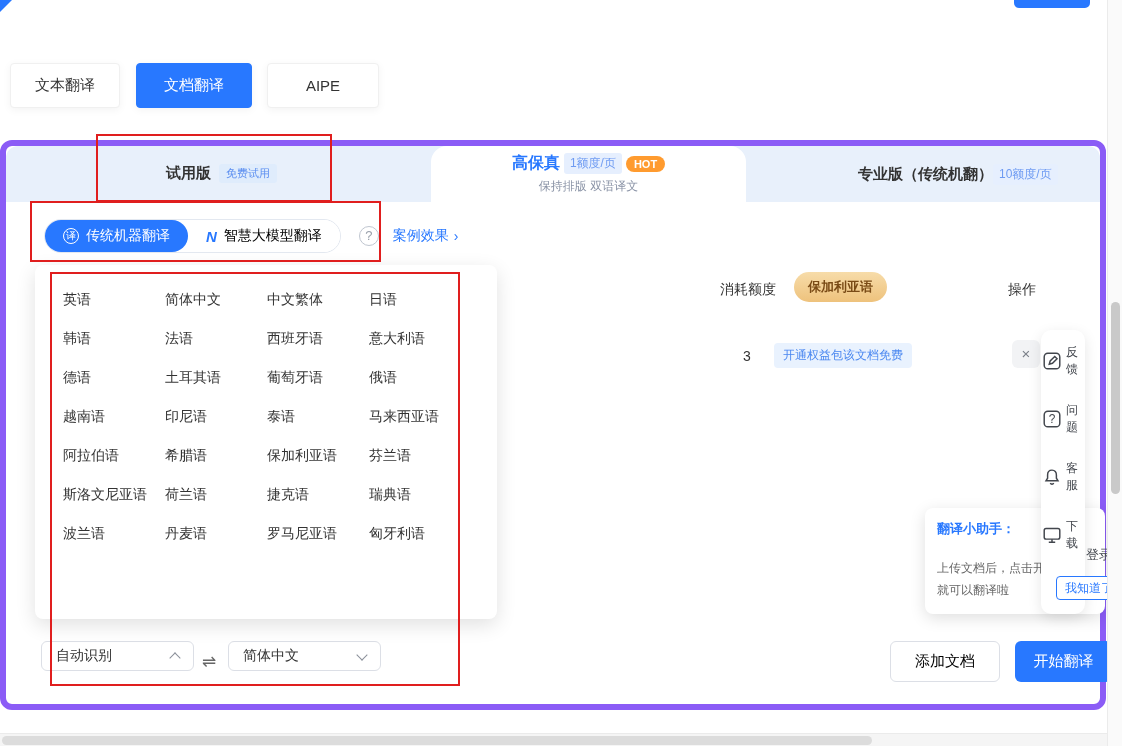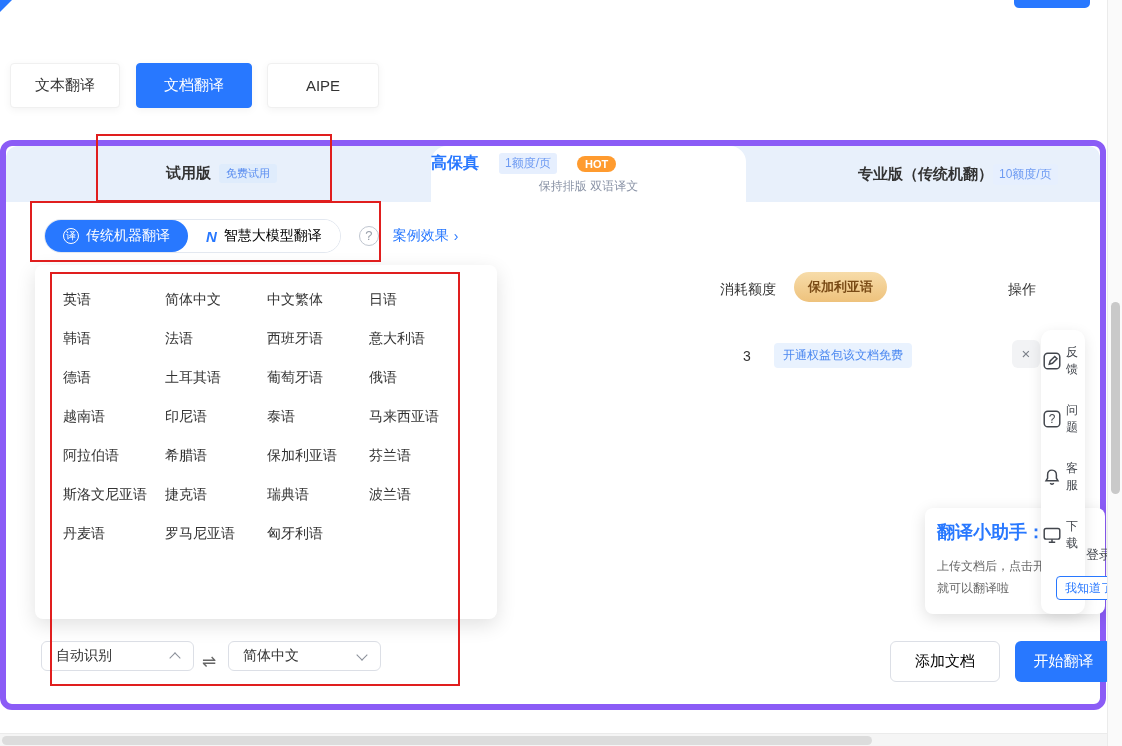--- a/index.html
+++ b/index.html
@@ -22,21 +22,21 @@
   
   .panel{position:absolute;left:0;top:140px;width:1106px;height:570px;background:#fff;
          border:6px solid #8b5cf6;border-radius:12px}
   .band{position:absolute;left:0;top:0;width:100%;height:56px;background:#e8f0fb;border-radius:12px 12px 0 0}
   .trial{position:absolute;left:160px;top:18px;display:flex;align-items:center;gap:8px;cursor:pointer}
   .trial-title{font-weight:bold;font-size:15px}
   .badge-soft{background:#dfecfc;color:#5b8ef0;font-size:11px;padding:2px 7px;border-radius:3px}
   .badge-quota{background:#e6effe;color:#6e9bf2;font-size:12px;padding:2px 6px;border-radius:3px}
   .hf-tab{position:absolute;left:425px;top:0;width:315px;height:56px;background:#fff;
           border-radius:16px 16px 0 0;text-align:center;padding-top:7px;cursor:pointer}
-  .hf-line1{display:flex;align-items:center;gap:20px}
+  .hf-line1{display:flex;align-items:center;justify-content:center;gap:4px}
   .hf-title{color:#2878ff;font-weight:bold;font-size:16px}
   .hot{background:#ff9b2f;color:#fff;font-size:11px;font-weight:bold;padding:2px 8px;border-radius:9px}
   .hf-sub{color:#8a93a6;font-size:12px;margin-top:4px}
   .pro{position:absolute;left:852px;top:18px;display:flex;align-items:center;cursor:pointer}
   .pro-title{font-weight:bold;font-size:15px}
 
   
   .engine{position:absolute;left:38px;top:73px;height:34px;display:flex;align-items:center}
   .seg{display:flex;border:1px solid #e3e8f0;border-radius:17px;background:#fff}
   .seg-btn{height:32px;display:flex;align-items:center;gap:7px;padding:0 18px;border-radius:16px;
@@ -89,21 +89,21 @@
   .toolbar{position:absolute;left:1041px;top:330px;width:44px;height:284px;background:#fff;border-radius:10px;
            box-shadow:0 4px 14px rgba(0,0,0,.10);z-index:40;display:flex;flex-direction:column;align-items:center;
            padding-top:14px;gap:24px}
   .tb-item{display:flex;flex-direction:row;align-items:center;gap:3px;cursor:pointer}
   .tb-item svg{display:block}
   .tb-label{font-size:12px;color:#42464d}
 
   
   .tip{position:absolute;left:925px;top:508px;width:180px;height:106px;background:#fff;border-radius:8px;
        box-shadow:0 4px 16px rgba(0,0,0,.13);z-index:35;padding:12px;white-space:nowrap;overflow:hidden}
-  .tip-title{color:#2878ff;font-weight:bold;font-size:18px;margin-bottom:12px}
+  .tip-title{color:#2878ff;font-weight:bold;font-size:13px;margin-bottom:20px}
   .tip-line{color:#666;font-size:12px;line-height:1.8}
   .tip-ok{position:absolute;left:1056px;top:576px;min-width:56px;height:24px;background:#fff;border:1px solid #2878ff;
           color:#2878ff;font-size:12px;border-radius:4px;display:flex;align-items:center;justify-content:center;
           z-index:50;cursor:pointer;padding:0 8px}
   .login{position:absolute;left:1086px;top:546px;font-size:13px;color:#42464d;z-index:50;cursor:pointer}
 
   
   .vsb{position:absolute;left:1107px;top:0;width:15px;height:746px;background:#fafafa;border-left:1px solid #ebebeb;z-index:70}
   .vsb-thumb{position:absolute;left:3px;top:302px;width:9px;height:192px;background:#c9c9c9;border-radius:5px;cursor:pointer}
   .hsb{position:absolute;left:0;top:733px;width:1107px;height:13px;background:#f5f5f5;border-top:1px solid #ebebeb;z-index:70}
@@ -199,20 +199,21 @@
       <div class="lang">俄语</div>
       <div class="lang">越南语</div>
       <div class="lang">印尼语</div>
       <div class="lang">泰语</div>
       <div class="lang">马来西亚语</div>
       <div class="lang">阿拉伯语</div>
       <div class="lang">希腊语</div>
       <div class="lang">保加利亚语</div>
       <div class="lang">芬兰语</div>
       <div class="lang">斯洛文尼亚语</div>
+      <div class="lang">荷兰语</div>
       <div class="lang">捷克语</div>
       <div class="lang">瑞典语</div>
       <div class="lang">波兰语</div>
       <div class="lang">丹麦语</div>
       <div class="lang">罗马尼亚语</div>
       <div class="lang">匈牙利语</div>
     </div>
   </div>
 
   <div class="rect r1"></div>

